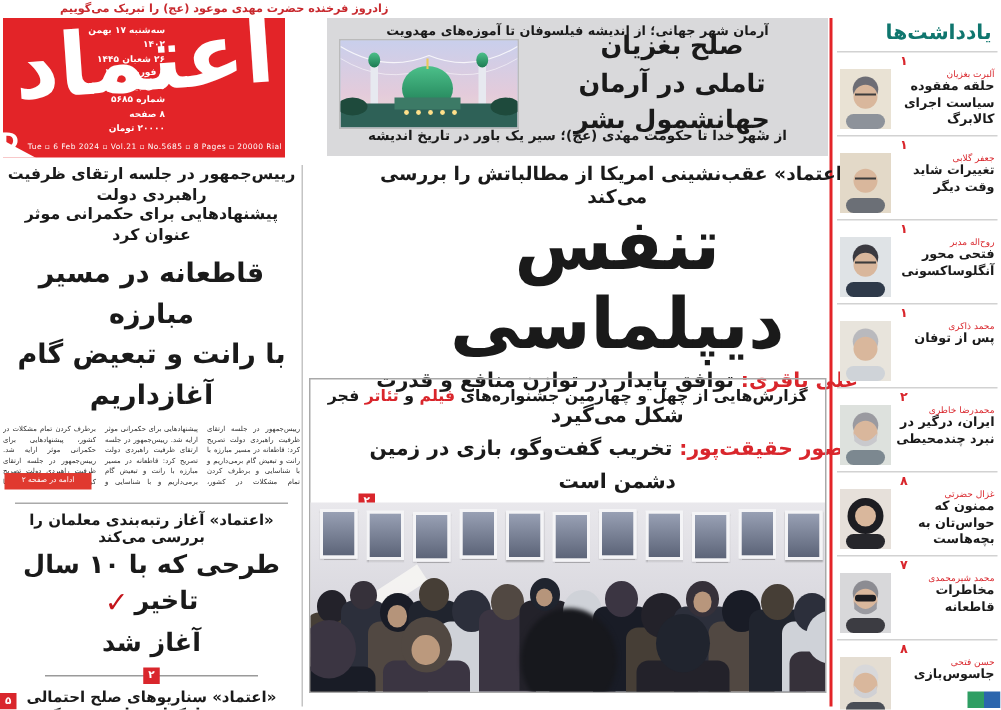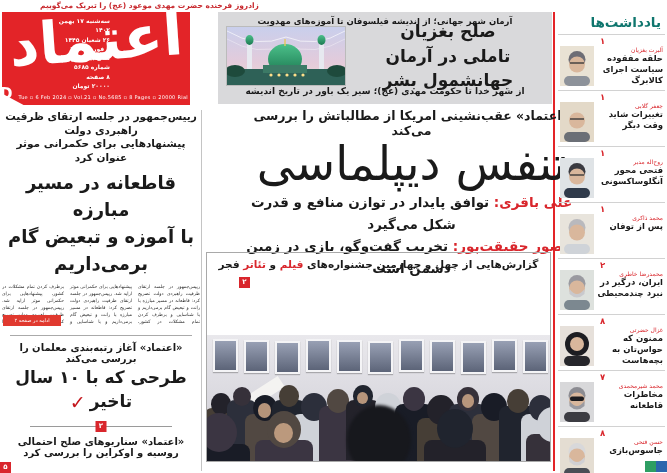--- a/index.html
+++ b/index.html
@@ -26,21 +26,21 @@
   .peace-row{display:flex;align-items:center;gap:6px;height:56px;}
   .peace-titles{flex:1;text-align:center;font-size:17px;font-weight:700;line-height:1.45;}
   .peace-sub{text-align:center;font-size:9px;font-weight:700;margin-top:2px;}
   .mosque{flex:0 0 118px;height:58px;border:1px solid #bbb;background:#cfd4ee;}
   
   .rule-v-gray{left:201px;top:110px;width:1px;height:361px;background:#c4c4c4;}
   .rule-v-red{left:553px;top:12px;width:2px;height:459px;background:#e32428;}
   
   .lead{left:206px;top:108px;width:345px;text-align:center;margin-left:33px;}
   .lead-kicker{font-size:12.5px;font-weight:700;}
-  .lead-headline{font-size:47px;font-weight:400;line-height:1.12;letter-spacing:-1px;}
+  .lead-headline{font-size:47px;font-weight:700;line-height:1.12;letter-spacing:-1px;}
   .lead-deck{font-size:13.5px;font-weight:700;line-height:1.65;position:relative;padding-bottom:8px;}
   .deck-name{color:#d9262c;}
   .pg-square{display:inline-block;width:11px;height:11px;background:#d9262c;color:#fff;
     font-size:7px;line-height:11px;text-align:center;font-weight:700;}
   .lead-pg{position:absolute;left:0;bottom:0;}
   
   .festival{left:206px;top:252px;width:345px;height:210px;border:1px solid #a9a9a9;box-sizing:border-box;}
   .fest-kicker{text-align:center;font-size:10.5px;font-weight:700;margin-top:5px;}
   .fest-red{color:#d9262c;}
   .fest-title{font-size:19px;font-weight:700;line-height:1.45;text-align:right;padding-right:14px;}
@@ -226,30 +226,31 @@
     </div>
   </div>
 
   <div class="abs left-col">
     <div class="l-kicker">
       <div>رییس‌جمهور در جلسه ارتقای ظرفیت راهبردی دولت</div>
       <div>پیشنهادهایی برای حکمرانی موثر عنوان کرد</div>
     </div>
     <div class="l-head">
       <div>قاطعانه در مسیر مبارزه</div>
-      <div>با آموزه و تبعیض گام برمی‌داریم</div>
+      <div>با رانت و تبعیض گام آغاز‌داریم</div>
     </div>
     <div class="l-body" id="lead-body"><span>رییس‌جمهور در جلسه ارتقای ظرفیت راهبردی دولت تصریح کرد: قاطعانه در مسیر مبارزه با رانت و تبعیض گام برمی‌داریم و با شناسایی و برطرف کردن تمام مشکلات در کشور، پیشنهادهایی برای حکمرانی موثر ارایه شد. رییس‌جمهور در جلسه ارتقای ظرفیت راهبردی دولت تصریح کرد: قاطعانه در مسیر مبارزه با رانت و تبعیض گام برمی‌داریم و با شناسایی و برطرف کردن تمام مشکلات در کشور، پیشنهادهایی برای حکمرانی موثر ارایه شد. رییس‌جمهور در جلسه ارتقای ظرفیت راهبردی دولت تصریح کرد: قاطعانه در مسیر مبارزه با رانت و تبعیض گام برمی‌داریم و با شناسایی و برطرف کردن تمام مشکلات در کشور، پیشنهادهایی برای حکمرانی موثر ارایه شد. رییس‌جمهور در جلسه ارتقای ظرفیت راهبردی دولت تصریح کرد: قاطعانه در مسیر مبارزه با رانت و تبعیض گام برمی‌داریم و با شناسایی و برطرف کردن تمام مشکلات در کشور، پیشنهادهایی برای حکمرانی موثر ارایه شد. رییس‌جمهور در جلسه ارتقای ظرفیت راهبردی دولت تصریح کرد: قاطعانه در مسیر مبارزه با رانت و تبعیض گام برمی‌داریم و با شناسایی و برطرف کردن تمام مشکلات در کشور، پیشنهادهایی برای حکمرانی موثر ارایه شد. </span>
       <span class="l-highlight">ادامه در صفحه ۲</span>
     </div>
     <div class="plain-hr"></div>
     <div id="left-items">
         <div class="item-kicker">«اعتماد» آغاز رتبه‌بندی معلمان را بررسی می‌کند</div>
         <div class="item-head">
           <div><span>طرحی که با ۱۰ سال تاخیر</span><span class="check">✓</span></div>
+          <div><span>آغاز شد</span></div>
         </div>
         <div class="sec-divider">
           <span class="pg-square">۲</span>
         </div>
         <div class="item-kicker">«اعتماد» سناریوهای صلح احتمالی روسیه و اوکراین را بررسی کرد</div>
       </div>
   </div>
 
   <div class="abs notes">
     <div class="notes-title">یادداشت‌ها</div>

